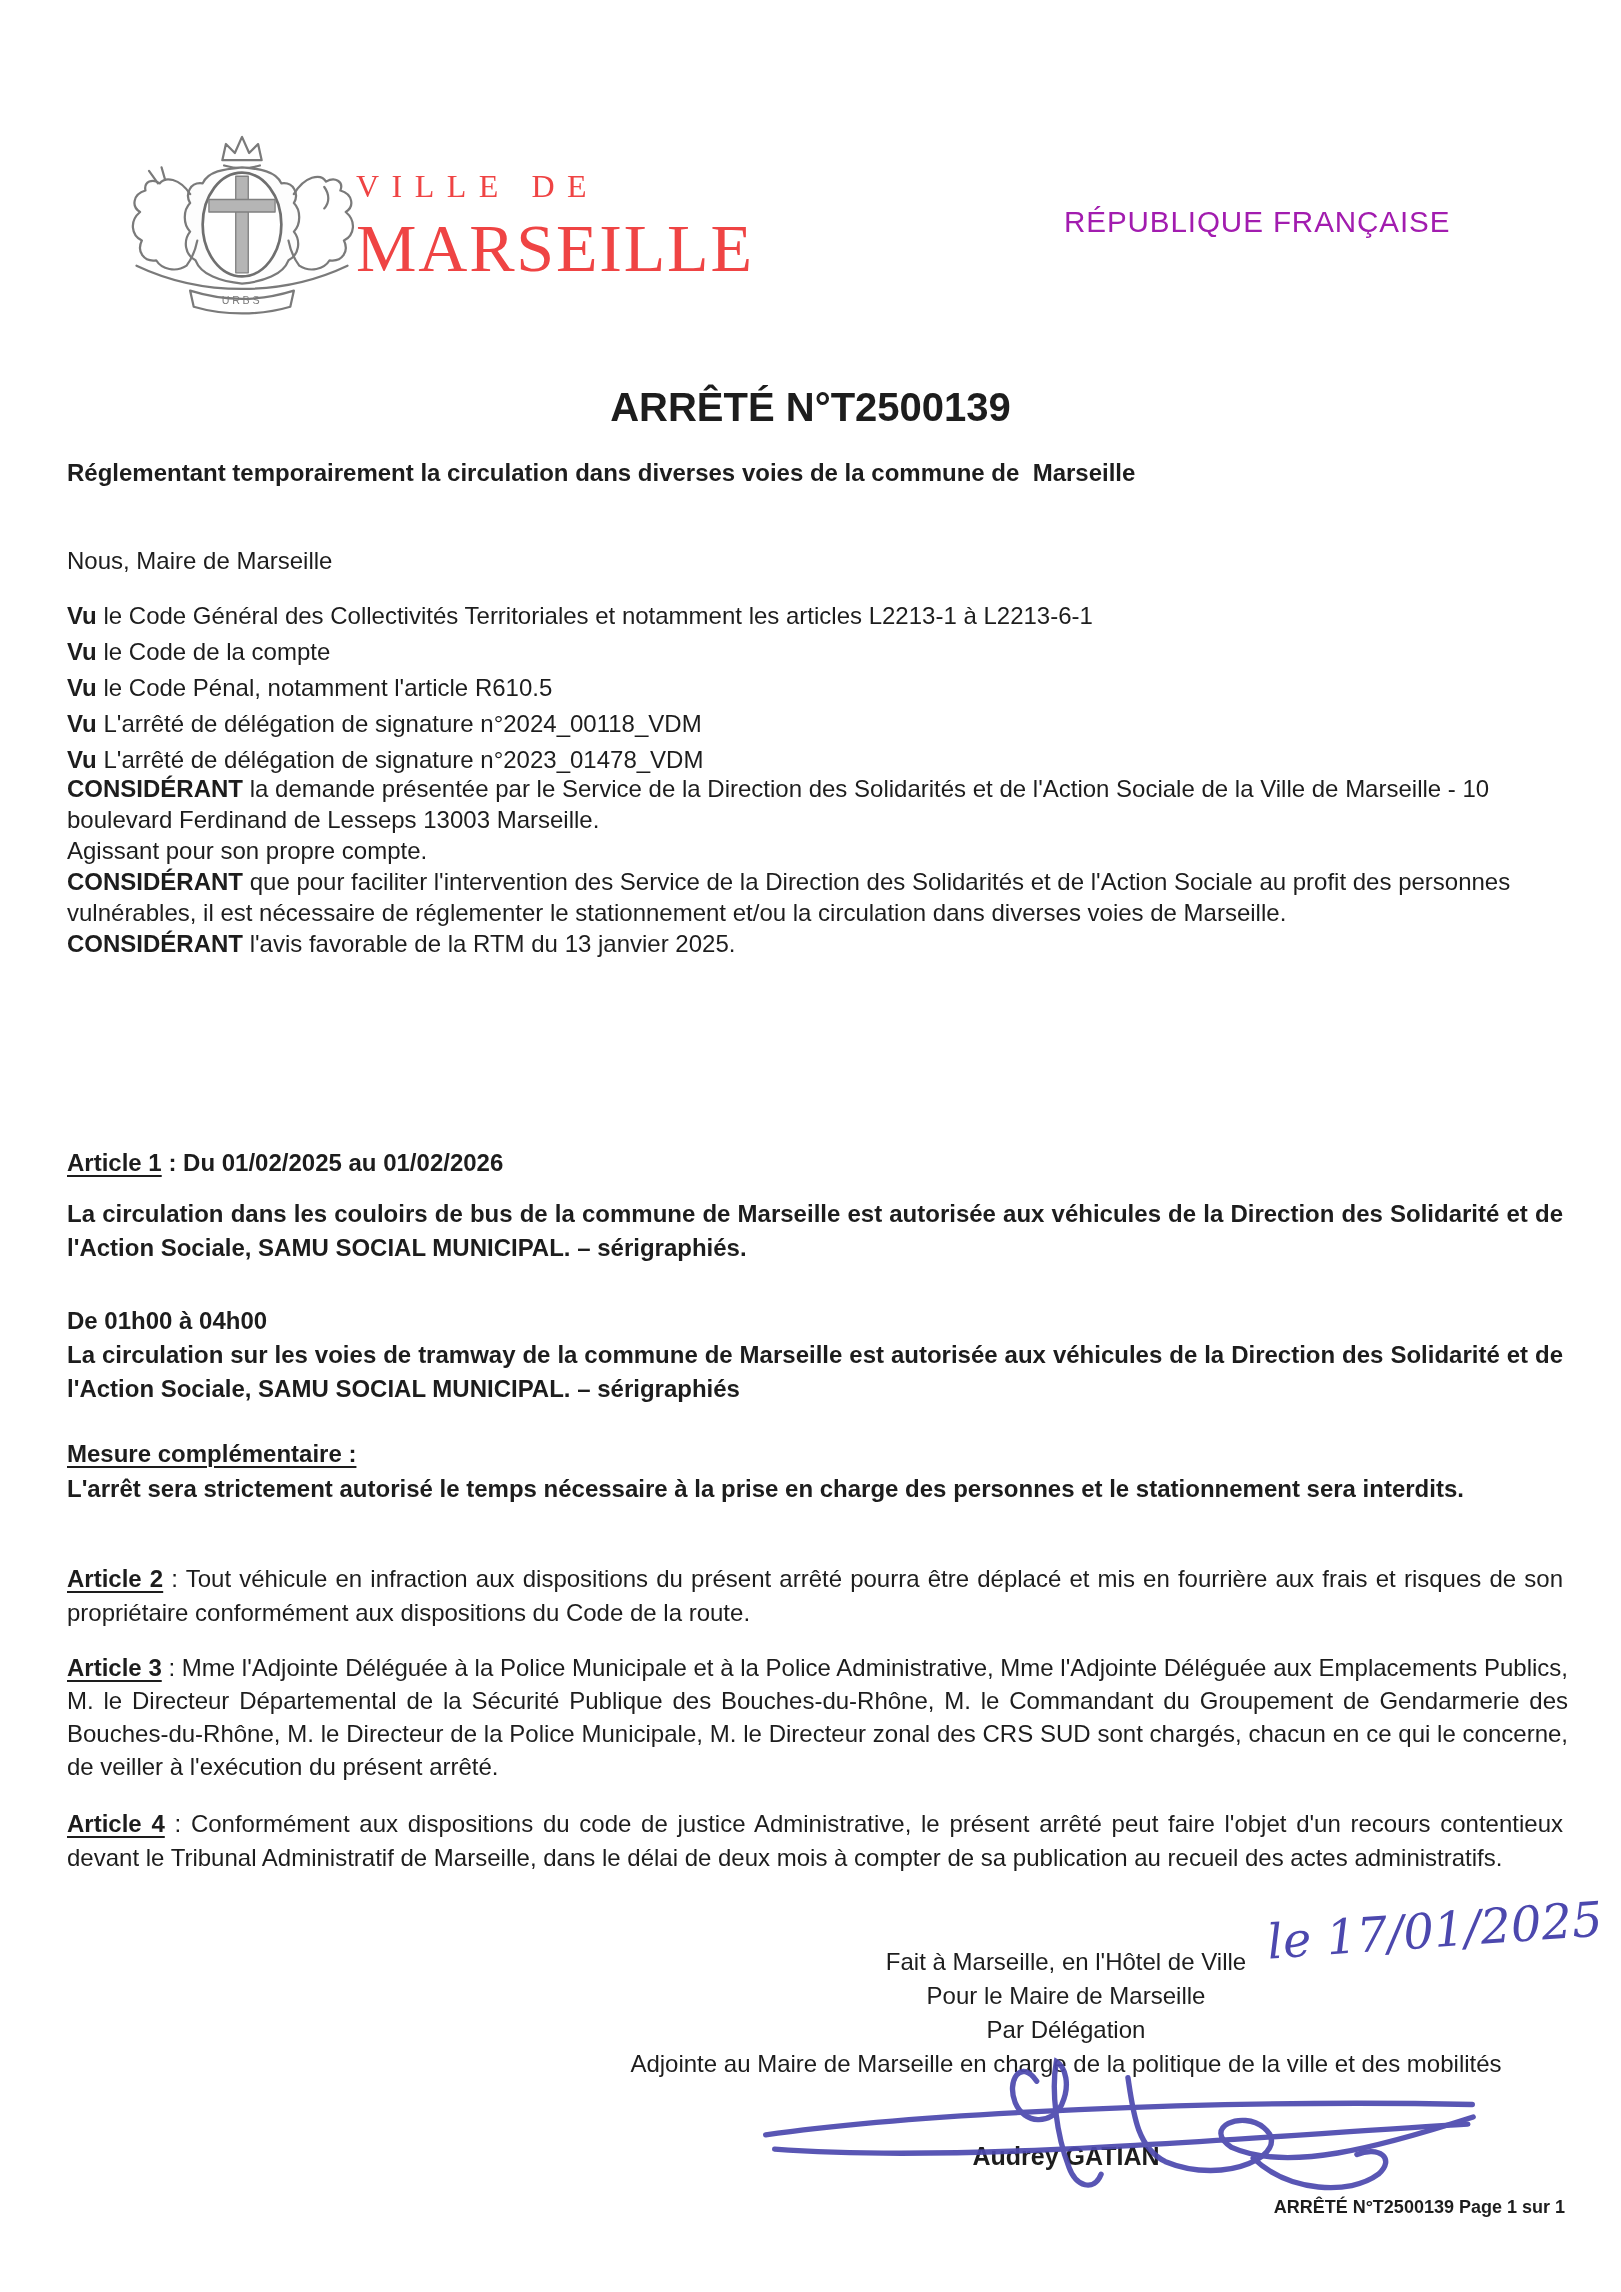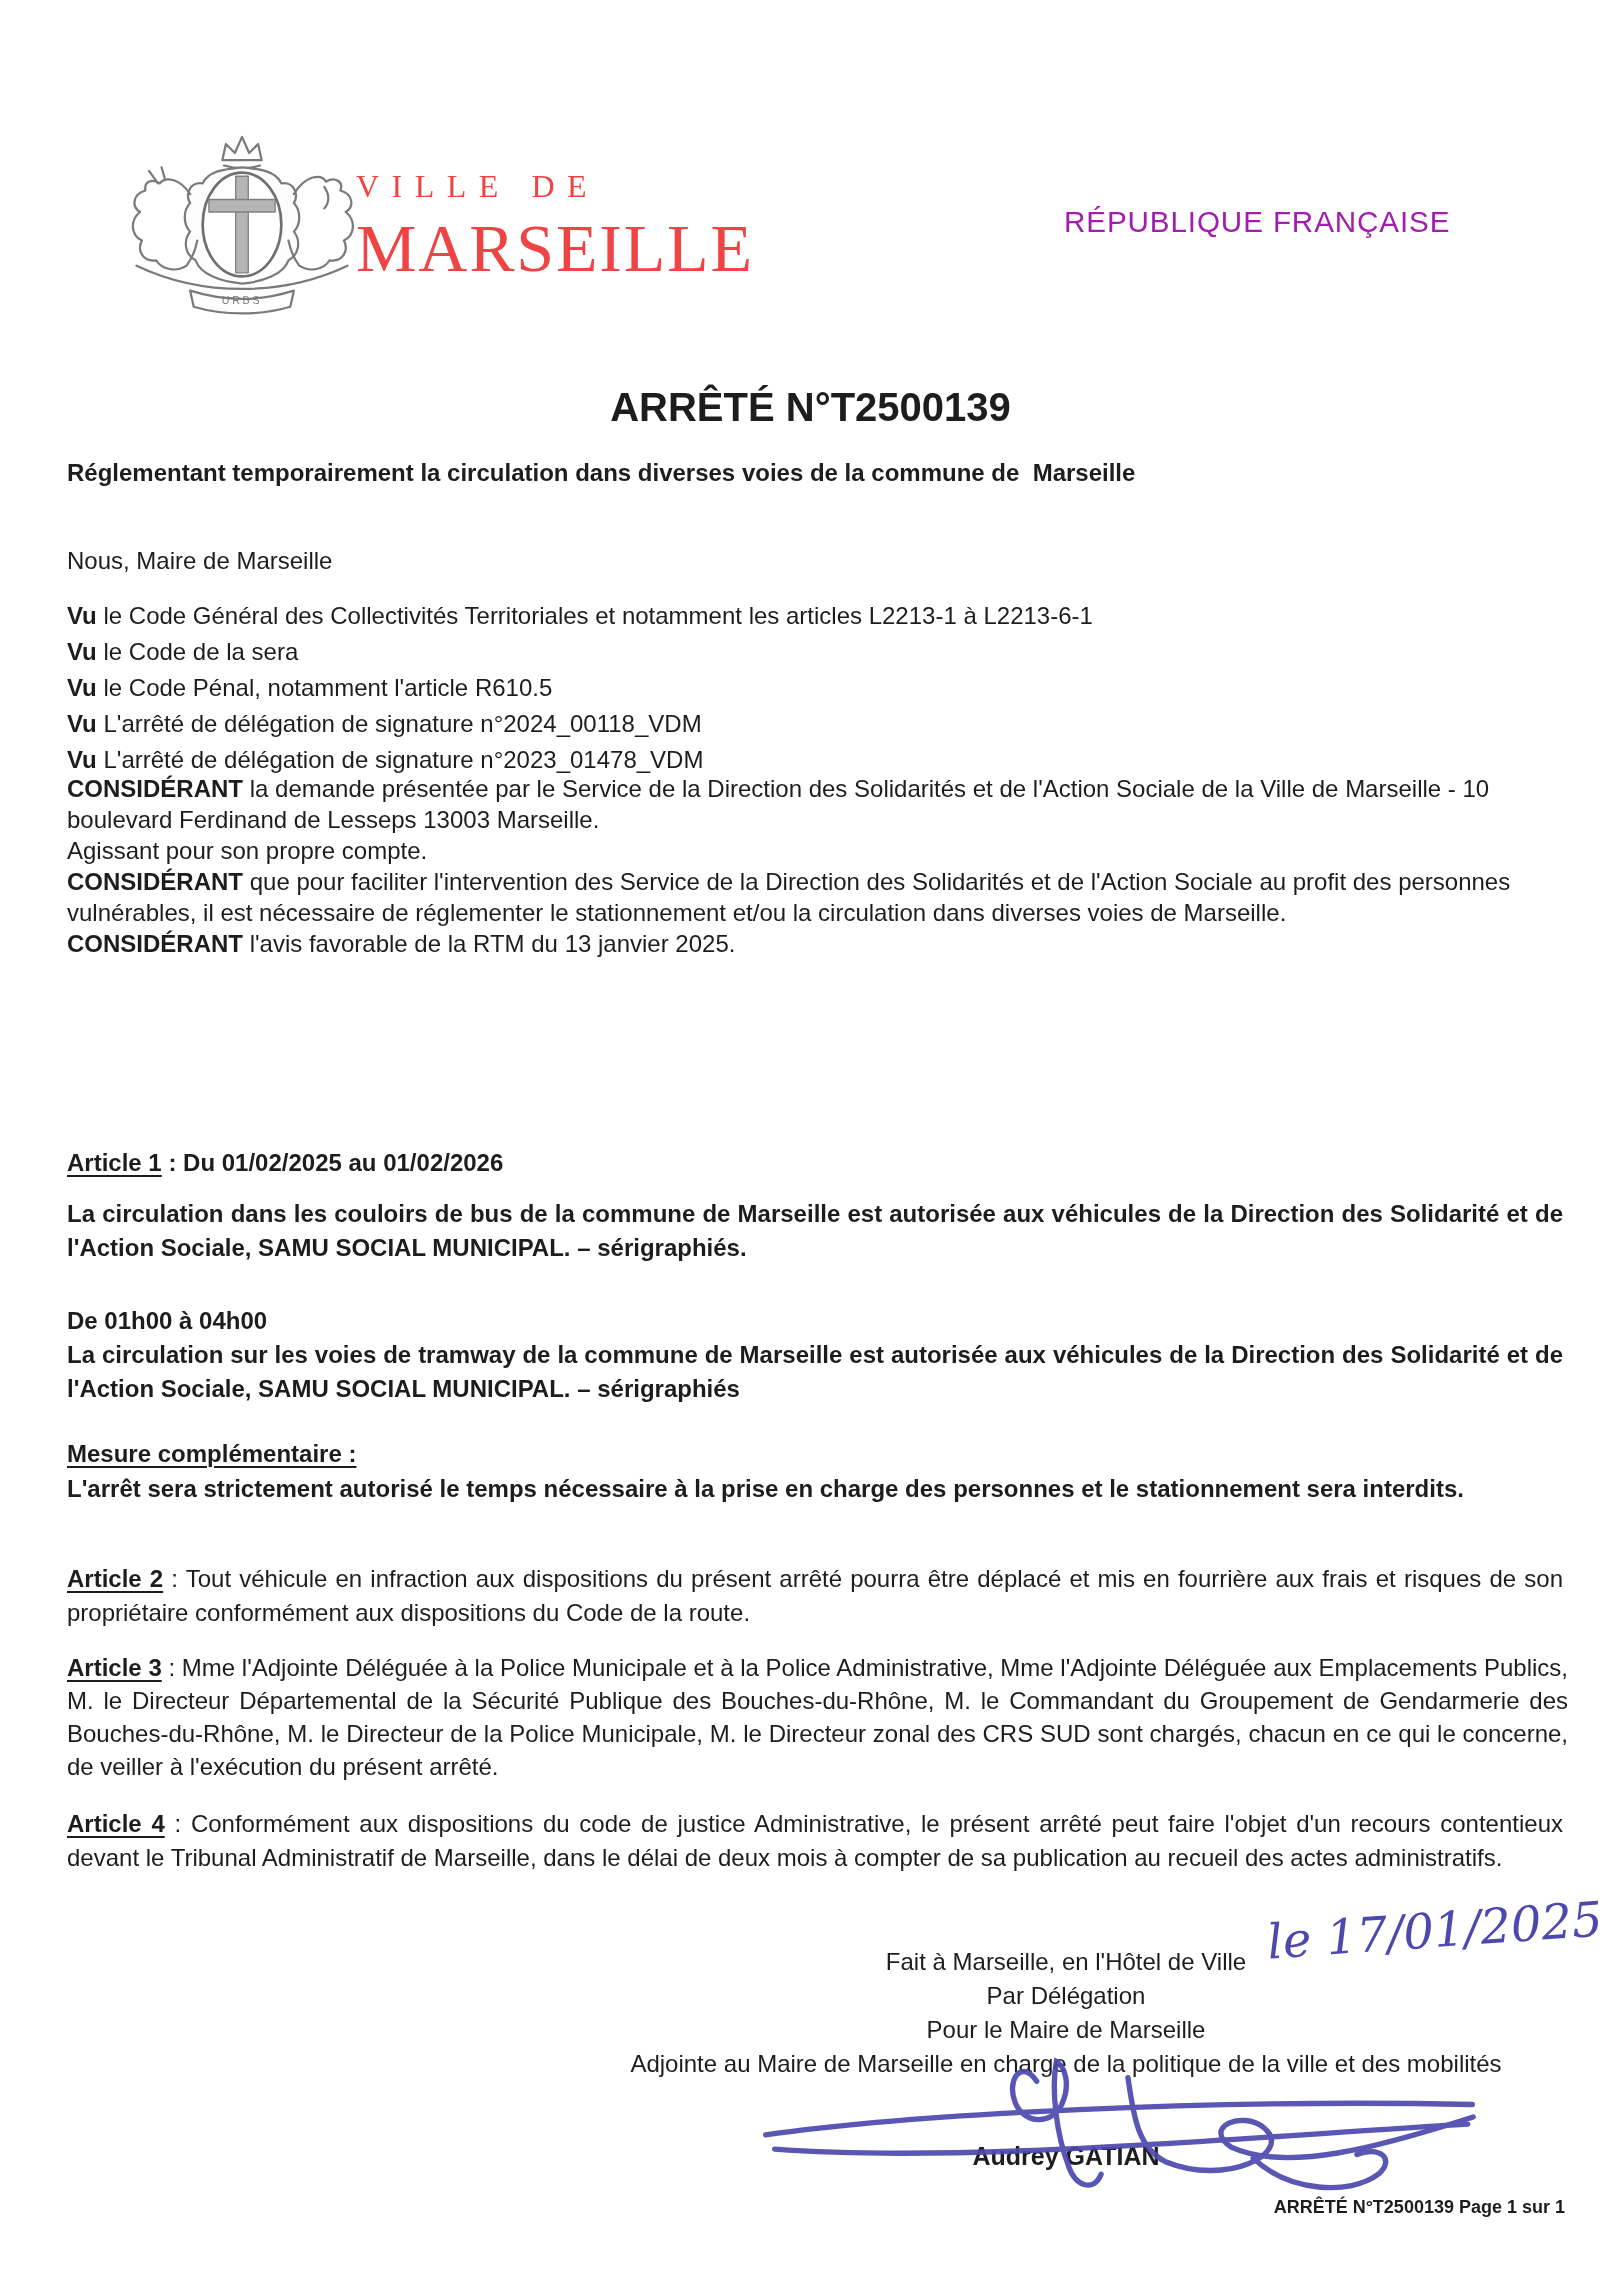--- a/index.html
+++ b/index.html
@@ -91,21 +91,21 @@
 
   <div class="abs republique">RÉPUBLIQUE FRANÇAISE</div>
 
   <h1 class="abs title">ARRÊTÉ N°T2500139</h1>
   <p class="abs subtitle">Réglementant temporairement la circulation dans diverses voies de la commune de  Marseille</p>
 
   <p class="abs intro">Nous, Maire de Marseille</p>
 
   <div class="abs vu-block">
     <p><span class="b">Vu</span><span> le Code Général des Collectivités Territoriales et notamment les articles L2213-1 à L2213-6-1</span></p>
-    <p><span class="b">Vu</span><span> le Code de la sera</span></p>
+    <p><span class="b">Vu</span><span> le Code de la compte</span></p>
     <p><span class="b">Vu</span><span> le Code Pénal, notamment l'article R610.5</span></p>
     <p><span class="b">Vu</span><span> L'arrêté de délégation de signature n°2024_00118_VDM</span></p>
     <p><span class="b">Vu</span><span> L'arrêté de délégation de signature n°2023_01478_VDM</span></p>
   </div>
 
   <div class="abs cons-block">
     <p><span class="b">CONSIDÉRANT</span><span> la demande présentée par le Service de la Direction des Solidarités et de l'Action Sociale de la Ville de Marseille - 10 boulevard Ferdinand de Lesseps 13003 Marseille.</span></p>
     <p><span class="b"></span><span>Agissant pour son propre compte.</span></p>
     <p><span class="b">CONSIDÉRANT</span><span> que pour faciliter l'intervention des Service de la Direction des Solidarités et de l'Action Sociale au profit des personnes vulnérables, il est nécessaire de réglementer le stationnement et/ou la circulation dans diverses voies de Marseille.</span></p>
     <p><span class="b">CONSIDÉRANT</span><span> l'avis favorable de la RTM du 13 janvier 2025.</span></p>
@@ -125,22 +125,22 @@
   <p class="abs body-text just mesure-text">L'arrêt sera strictement autorisé le temps nécessaire à la prise en charge des personnes et le stationnement sera interdits.</p>
 
   <p class="abs body-text just a2"><span class="art-label">Article 2</span><span> : Tout véhicule en infraction aux dispositions du présent arrêté pourra être déplacé et mis en fourrière aux frais et risques de son propriétaire conformément aux dispositions du Code de la route.</span></p>
 
   <p class="abs body-text just a3"><span class="art-label">Article 3</span><span> : Mme l'Adjointe Déléguée à la Police Municipale et à la Police Administrative, Mme l'Adjointe Déléguée aux Emplacements Publics, M. le Directeur Départemental de la Sécurité Publique des Bouches-du-Rhône, M. le Commandant du Groupement de Gendarmerie des Bouches-du-Rhône, M. le Directeur de la Police Municipale, M. le Directeur zonal des CRS SUD sont chargés, chacun en ce qui le concerne, de veiller à l'exécution du présent arrêté.</span></p>
 
   <p class="abs body-text just a4"><span class="art-label">Article 4</span><span> : Conformément aux dispositions du code de justice Administrative, le présent arrêté peut faire l'objet d'un recours contentieux devant le Tribunal Administratif de Marseille, dans le délai de deux mois à compter de sa publication au recueil des actes administratifs.</span></p>
 
   <div class="abs sig-block">
     <p>Fait à Marseille, en l'Hôtel de Ville</p>
+    <p>Pour le Maire de Marseille</p>
     <p>Par Délégation</p>
-    <p>Pour le Maire de Marseille</p>
     <p>Adjointe au Maire de Marseille en charge de la politique de la ville et des mobilités</p>
   </div>
 
   <div class="abs hand-date">le 17/01/2025</div>
 
   <div class="abs sig-ink">
     <svg viewBox="0 0 820 180" width="734" height="161">
       <g stroke="#4c48ae" stroke-width="6" fill="none" stroke-linecap="round" opacity="0.92">
         <path d="M15,96 C180,72 520,56 805,62"></path>
         <path d="M25,112 C240,128 560,98 800,84"></path>

